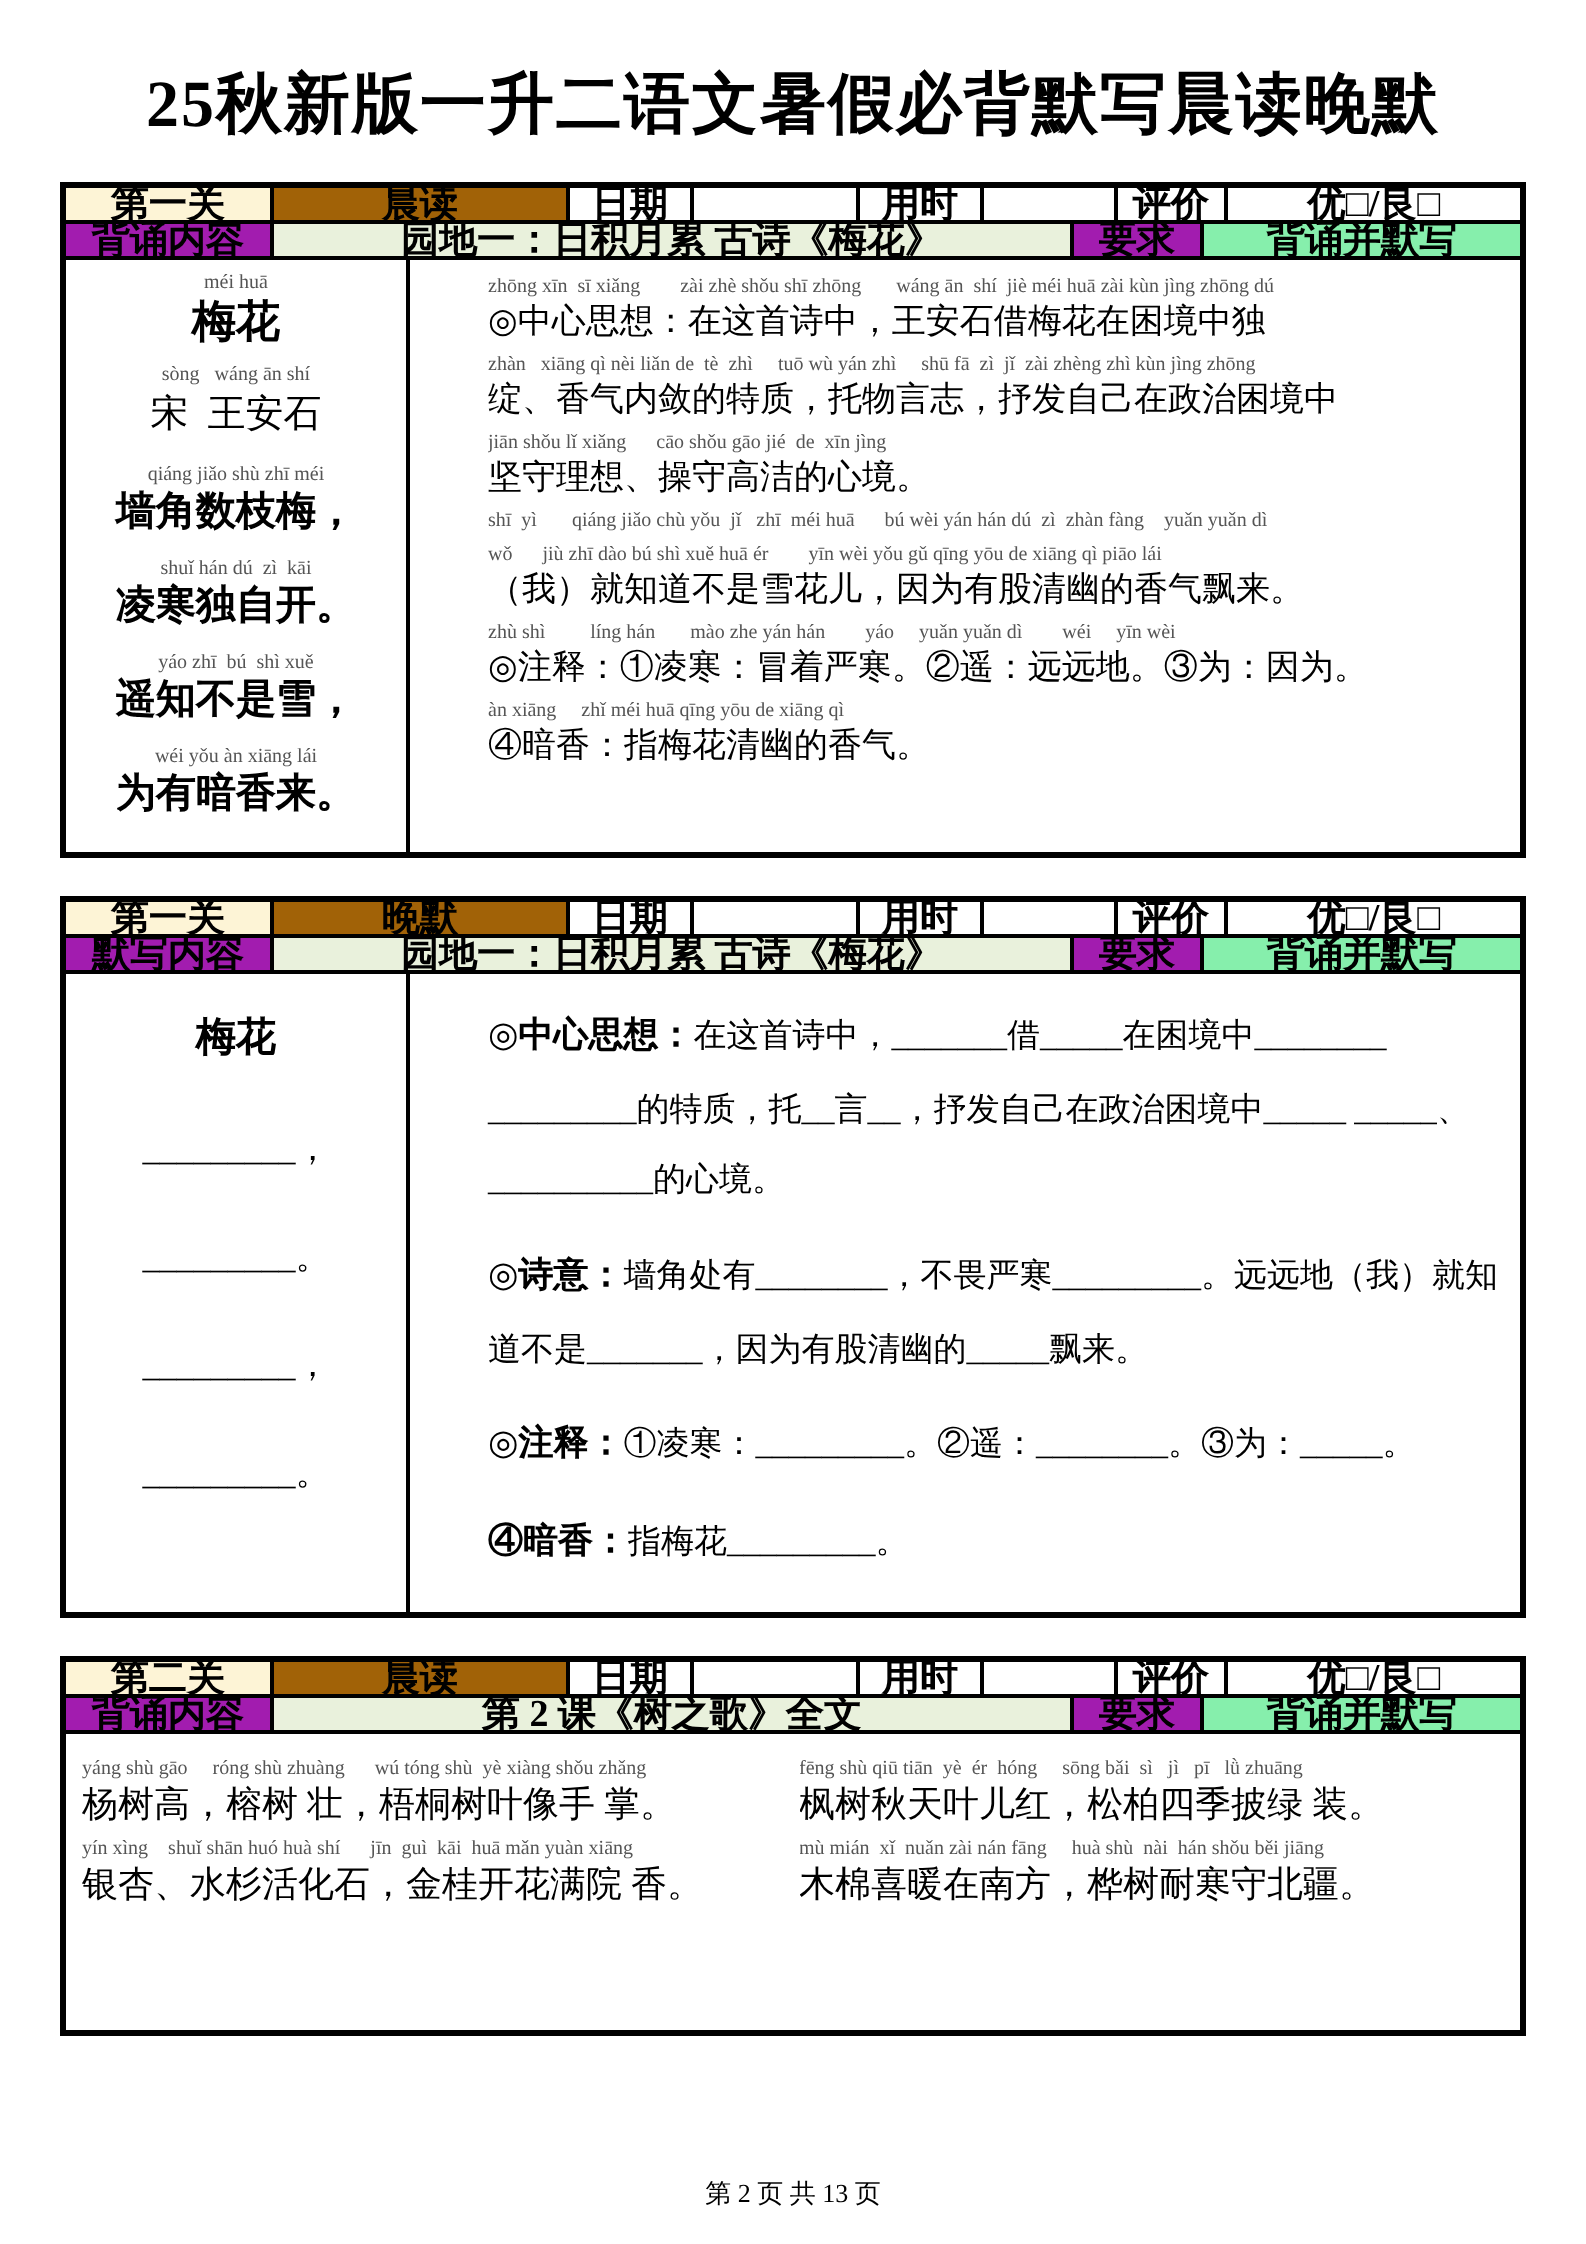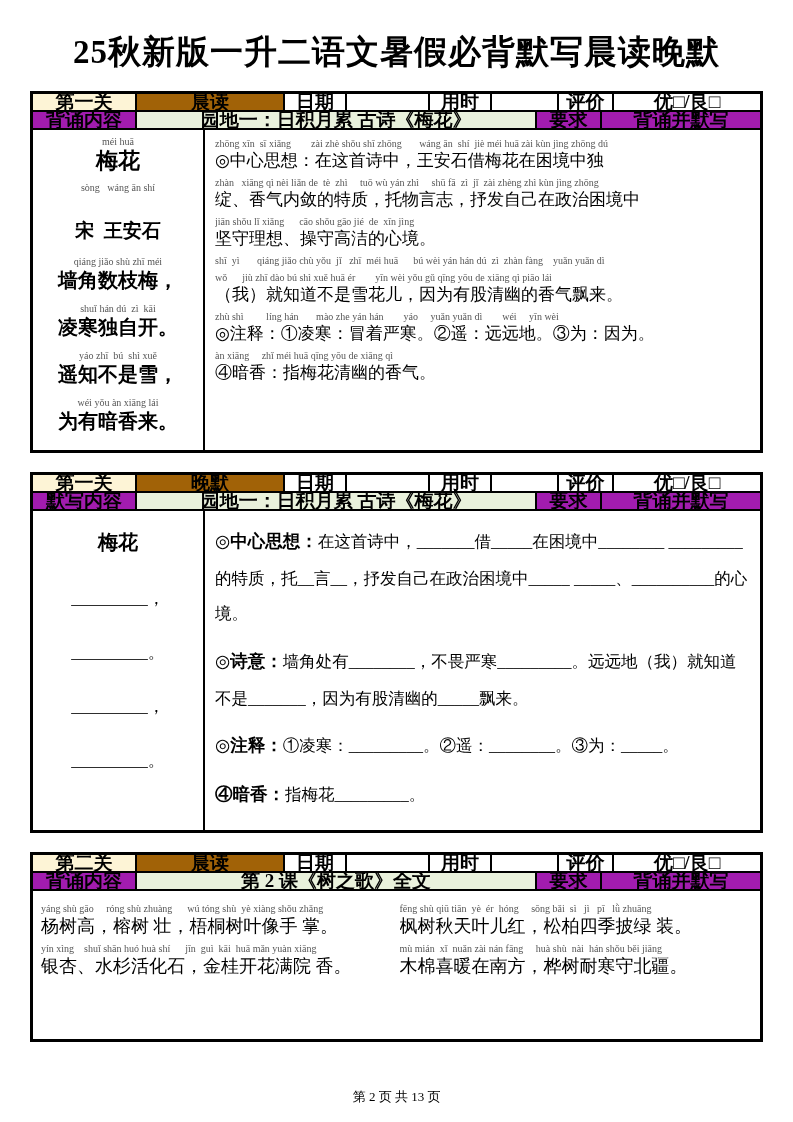--- a/index.html
+++ b/index.html
@@ -34,35 +34,35 @@
   .w-eval   { flex: 0 0 55px; }
   .w-grade  { flex: 1; }
   .w-title  { flex: 1; }
   .w-req    { flex: 0 0 65px; }
   .w-reqval { flex: 0 0 158px; }
 
   .bg-y { background: #fdf4d6; }
   .bg-ym { background: #a16207; }
   .bg-p { background: #a21caf; }
   .bg-g { background: #e9f1dc; }
-  .bg-l { background: #a21caf; }
+  .bg-l { background: #86efac; }
 
   .body-row { display: flex; }
   .left-col {
     flex: 0 0 172px; border-right: 2px solid #000;
     padding: 6px 4px; text-align: center; overflow: hidden;
   }
-  .right-col { flex: 1; padding: 8px 10px 6px; overflow: hidden; }
+  .right-col { flex: 1; padding: 8px 10px 6px; overflow: hidden; margin-left: 29px; }
 
   .pinyin { font-size: 10px; color: #555; line-height: 1.2; white-space: pre; overflow: hidden; }
   .t-center { text-align: center; }
 
   .s1-body { min-height: 296px; }
   .poem-title { font-size: 22px; font-weight: bold; line-height: 1.2; margin-bottom: 8px; }
-  .poem-author { font-size: 19px; font-weight: bold; margin-bottom: 12px; white-space: pre; margin-top: 24px; }
+  .poem-author { font-size: 19px; font-weight: normal; margin-bottom: 12px; white-space: pre; }
   .poem-group { margin-bottom: 10px; }
   .poem-line { font-size: 20px; font-weight: bold; line-height: 1.25; white-space: nowrap; }
 
   .note-group { margin-bottom: 5px; }
   .note-text { font-size: 17px; line-height: 1.3; white-space: pre; overflow: hidden; }
 
   .s2-body { min-height: 300px; }
   .fill-title { font-size: 20px; font-weight: bold; margin: 12px 0 2px; }
   .blank-line { font-size: 17px; margin-top: 31px; white-space: nowrap; }
   .fill-note { font-size: 16.5px; line-height: 2.15; margin: 4px 0 11px; }

